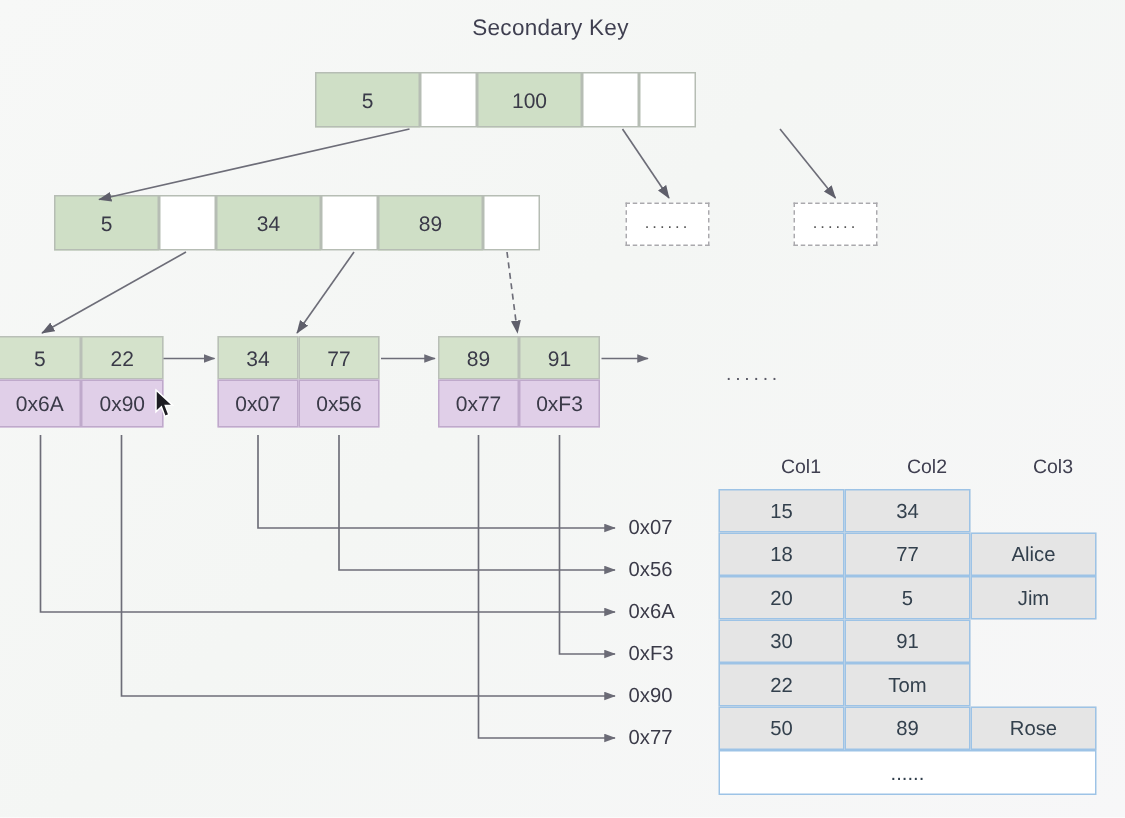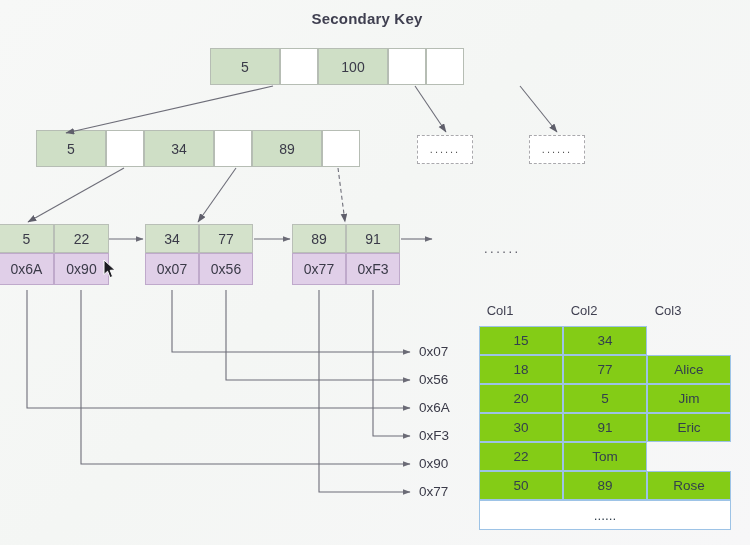--- a/index.html
+++ b/index.html
@@ -8,21 +8,21 @@
     position:relative; overflow:hidden;
     background:linear-gradient(135deg,#f7f8f7 0%,#f4f6f4 45%,#f7f7f8 100%);
     font-family:"Liberation Sans", sans-serif;
     color:#3d3d4e;
   }
   #diagram { position:absolute; inset:0; }
   svg.edges { position:absolute; left:0; top:0; width:750px; height:545px; pointer-events:none; }
 
   .title {
     position:absolute; left:0; top:10px; width:734px;
-    text-align:center; font-size:15px; color:#3f3f50; letter-spacing:.2px;font-weight:bold;
+    text-align:center; font-size:15px; color:#3f3f50; letter-spacing:.2px;
   }
 
   
   .node { position:absolute; display:flex; box-sizing:border-box; }
   .cell {
     box-sizing:border-box;
     border:1px solid #b6bdb4;
     display:flex; align-items:center; justify-content:center;
     font-size:14px; color:#3a3a48;
   }
@@ -52,28 +52,28 @@
     position:absolute; font-size:13px; letter-spacing:2.5px; color:#5a5a66;
   }
 
   
   .addr-label {
     position:absolute; font-size:13.5px; color:#3a3a48; white-space:nowrap;
   }
 
   
   .tbl { position:absolute; left:479px; top:326px; }
-  .tbl-head { position:absolute; left:458px; top:303px; display:flex; }
+  .tbl-head { position:absolute; left:492px; top:303px; display:flex; }
   .tbl-head div {
     width:84px; text-align:center; font-size:13px; color:#3f3f50;
   }
   .trow { display:flex; }
   .tcell {
     box-sizing:border-box; width:84px; height:29px;
-    border:1px solid #9dc3e6; background:#84cc16;
+    border:1px solid #9dc3e6; background:#e5e5e5;
     display:flex; align-items:center; justify-content:center;
     font-size:13.5px; color:#33404d;
   }
   .trow.footer .tcell {
     width:252px; background:#ffffff; border-color:#9dc3e6; height:30px;
   }
 
   
   .cursor { position:absolute; left:103px; top:259px; width:14px; height:20px; }
 </style>
@@ -167,21 +167,20 @@
       <div class="tcell">Alice</div>
     </div>
     <div class="trow">
       <div class="tcell">20</div>
       <div class="tcell">5</div>
       <div class="tcell">Jim</div>
     </div>
     <div class="trow">
       <div class="tcell">30</div>
       <div class="tcell">91</div>
-      <div class="tcell">Eric</div>
     </div>
     <div class="trow">
       <div class="tcell">22</div>
       <div class="tcell">Tom</div>
     </div>
     <div class="trow">
       <div class="tcell">50</div>
       <div class="tcell">89</div>
       <div class="tcell">Rose</div>
     </div>

